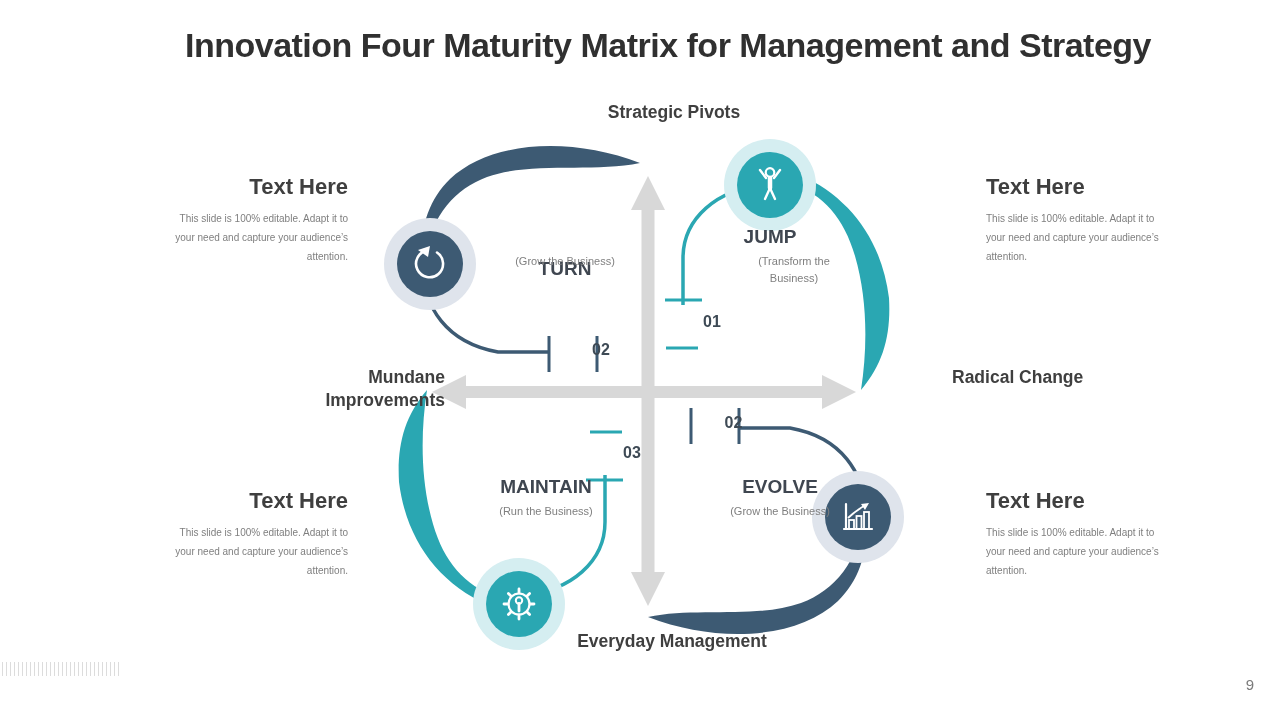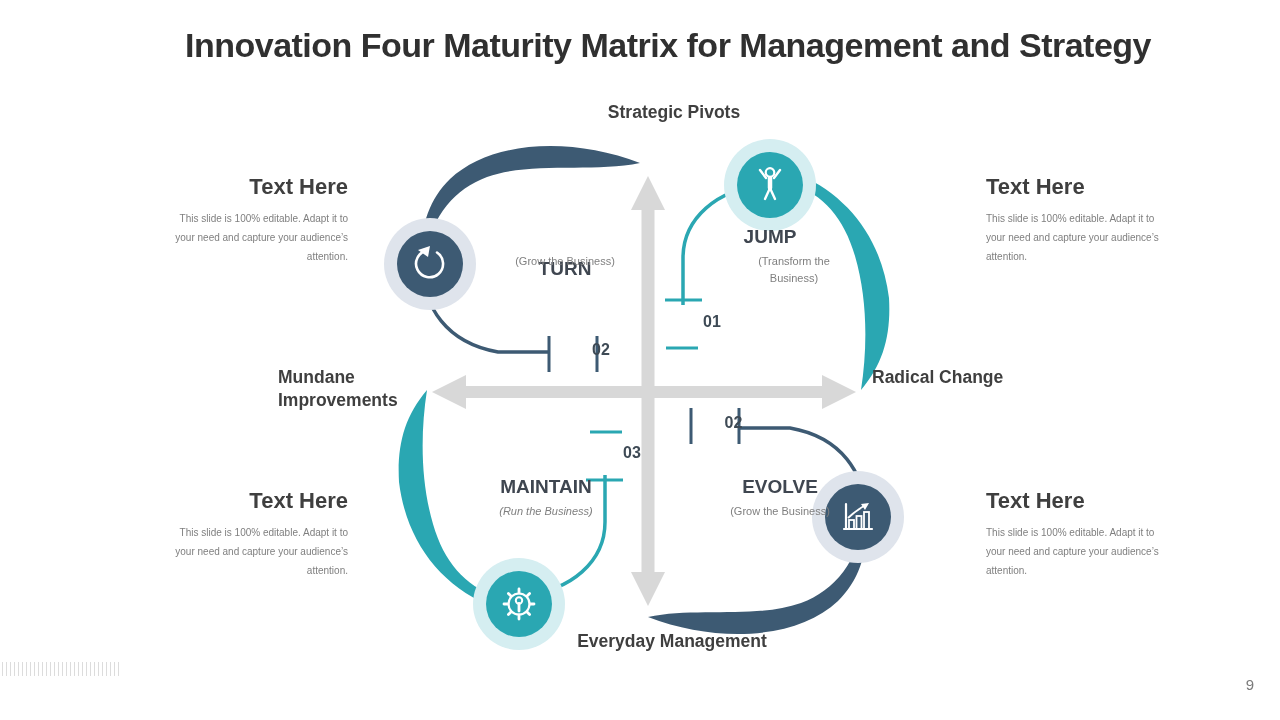--- a/index.html
+++ b/index.html
@@ -110,31 +110,31 @@
     <rect x="6" y="-5" width="5" height="17" fill="none" stroke="#ffffff" stroke-width="1.8"></rect>
     <path d="M-10,1 C-4,-5 1,-8 6,-11" fill="none" stroke="#ffffff" stroke-width="1.8"></path>
     <polygon points="3,-13 11,-14 7,-7" fill="#ffffff"></polygon>
   </g>
 </svg>
 
 <div class="abs slide-title">Innovation Four Maturity Matrix for Management and Strategy</div>
 
 <div class="abs axis-label" style="left:546px;top:101px;width:200px;text-align:center;">Strategic Pivots</div>
 <div class="abs axis-label" style="left:544px;top:630px;width:200px;text-align:center;">Everyday Management</div>
-<div class="abs axis-label" style="left:250px;top:366px;width:167px;text-align:left;">Mundane Improvements</div>
-<div class="abs axis-label" style="left:844px;top:366px;width:160px;text-align:left;">Radical Change</div>
+<div class="abs axis-label" style="left:250px;top:366px;width:167px;text-align:right;">Mundane Improvements</div>
+<div class="abs axis-label" style="left:924px;top:366px;width:160px;text-align:left;">Radical Change</div>
 
 <div class="abs quad-name" style="left:467px;top:226px;width:140px;margin-top:32px;">TURN</div>
 <div class="abs quad-sub" style="left:477px;top:253px;width:120px;">(Grow the Business)</div>
 
 <div class="abs quad-name" style="left:672px;top:226px;width:140px;">JUMP</div>
 <div class="abs quad-sub" style="left:706px;top:253px;width:120px;">(Transform the Business)</div>
 
 <div class="abs quad-name" style="left:448px;top:476px;width:140px;">MAINTAIN</div>
-<div class="abs quad-sub" style="left:458px;top:503px;width:120px;font-style:italic;">(Run the Business)</div>
+<div class="abs quad-sub" style="left:458px;top:503px;width:120px;">(Run the Business)</div>
 
 <div class="abs quad-name" style="left:682px;top:476px;width:140px;">EVOLVE</div>
 <div class="abs quad-sub" style="left:692px;top:503px;width:120px;">(Grow the Business)</div>
 
 <div class="abs num" style="left:548px;top:341px;width:50px;">02</div>
 <div class="abs num" style="left:659px;top:313px;width:50px;">01</div>
 <div class="abs num" style="left:579px;top:444px;width:50px;">03</div>
 <div class="abs num" style="left:690px;top:414px;width:31px;">02</div>
 
 <div class="abs tb right" style="left:140px;top:174px;">

